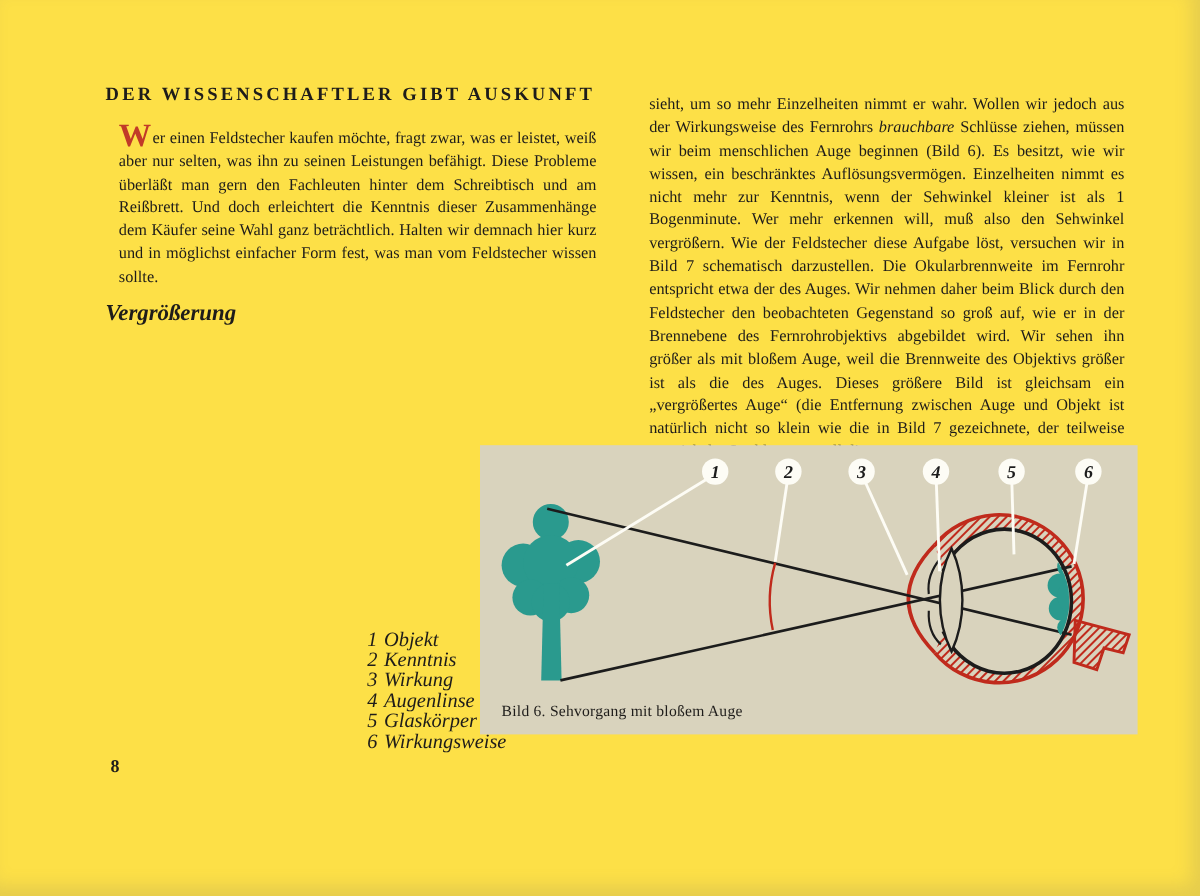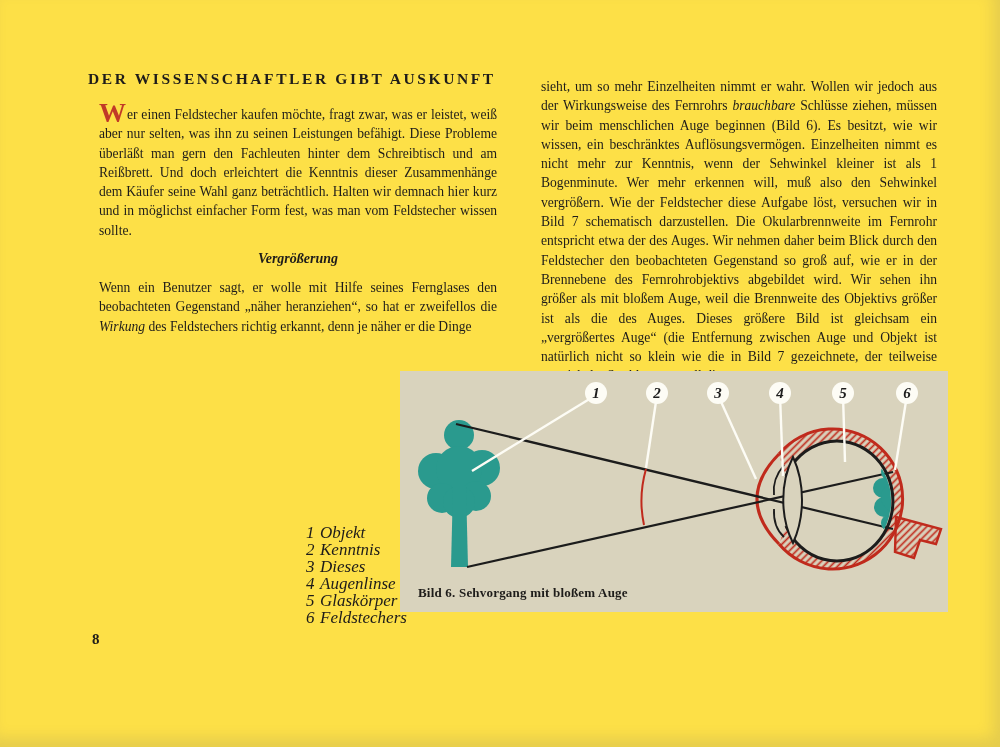--- a/index.html
+++ b/index.html
@@ -15,64 +15,62 @@
   .heading {
     font-size:15.5px; font-weight:bold; letter-spacing:2.6px;
     margin:0 0 17px 0; white-space:nowrap;
   }
   .body-text { font-size:13.6px; line-height:19.3px; text-align:justify; margin:11px; }
   .initial {
     color:#c13a28; font-size:27px; font-weight:bold; line-height:0;
     vertical-align:-3px; letter-spacing:1px;
   }
   .subheading {
-    font-style:italic; font-weight:bold; font-size:14px;
+    font-style:italic; font-weight:bold; font-size:19px;
     margin:0 0 9px 0;
-    text-align:center;
   }
   .ital { font-style:italic; }
   .figure-panel {
     position:absolute; left:400px; top:371px; width:548px; height:241px;
     background:#d9d3bd;
   }
   .figure-panel svg { position:absolute; left:0; top:0; display:block; }
   .caption {
     position:absolute; left:18px; top:214px;
-    font-weight:bold; font-size:13px; letter-spacing:0.2px;
+    font-weight:normal; font-size:13px; letter-spacing:0.2px;
   }
   .legend {
     position:absolute; left:306px; top:525px;
     font-style:italic; font-size:17px; line-height:16.9px;
   }
   .legend .num { display:inline-block; width:14px; }
   .page-number { position:absolute; left:92px; top:631px; font-weight:bold; font-size:15px; }
 </style>
 </head>
 <body>
 
 <div class="page">
 
   <div class="col-left">
     <h1 class="heading">DER WISSENSCHAFTLER GIBT AUSKUNFT</h1>
     <p class="body-text"><span class="initial">W</span><span>er einen Feldstecher kaufen möchte, fragt zwar, was er leistet, weiß aber nur selten, was ihn zu seinen Leistungen befähigt. Diese Probleme überläßt man gern den Fachleuten hinter dem Schreibtisch und am Reißbrett. Und doch erleichtert die Kenntnis dieser Zusammenhänge dem Käufer seine Wahl ganz beträchtlich. Halten wir demnach hier kurz und in möglichst einfacher Form fest, was man vom Feldstecher wissen sollte.</span></p>
     <p class="subheading">Vergrößerung</p>
-    <p class="body-text"><span>Wenn ein Benutzer sagt, er wolle mit Hilfe seines Fernglases den beobachteten Gegenstand „näher heranziehen“, so hat er zweifellos die </span><span class="ital">Wirkung</span><span> des Feldstechers richtig erkannt, denn je näher er die Dinge</span></p>
   </div>
 
   <div class="col-right">
     <p class="body-text"><span>sieht, um so mehr Einzelheiten nimmt er wahr. Wollen wir jedoch aus der Wirkungsweise des Fernrohrs </span><span class="ital">brauchbare</span><span> Schlüsse ziehen, müssen wir beim menschlichen Auge beginnen (Bild 6). Es besitzt, wie wir wissen, ein beschränktes Auflösungsvermögen. Einzelheiten nimmt es nicht mehr zur Kenntnis, wenn der Sehwinkel kleiner ist als 1 Bogenminute. Wer mehr erkennen will, muß also den Sehwinkel vergrößern. Wie der Feldstecher diese Aufgabe löst, versuchen wir in Bild 7 schematisch darzustellen. Die Okularbrennweite im Fernrohr entspricht etwa der des Auges. Wir nehmen daher beim Blick durch den Feldstecher den beobachteten Gegenstand so groß auf, wie er in der Brennebene des Fernrohrobjektivs abgebildet wird. Wir sehen ihn größer als mit bloßem Auge, weil die Brennweite des Objektivs größer ist als die des Auges. Dieses größere Bild ist gleichsam ein „vergrößertes Auge“ (die Entfernung zwischen Auge und Objekt ist natürlich nicht so klein wie die in Bild 7 gezeichnete, der teilweise gestrichelte Strahlengang soll dies</span></p>
   </div>
 
   <div class="legend">
     <div><span class="num">1</span><span>Objekt</span></div>
     <div><span class="num">2</span><span>Kenntnis</span></div>
-    <div><span class="num">3</span><span>Dieses</span></div>
+    <div><span class="num">3</span><span>Wirkung</span></div>
     <div><span class="num">4</span><span>Augenlinse</span></div>
     <div><span class="num">5</span><span>Glaskörper</span></div>
-    <div><span class="num">6</span><span>Feldstechers</span></div>
+    <div><span class="num">6</span><span>Wirkungsweise</span></div>
   </div>
 
   <div class="figure-panel">
     <svg width="548" height="241" viewBox="0 0 548 241">
       <defs>
         <pattern id="hatch" width="5" height="5" patternUnits="userSpaceOnUse" patternTransform="rotate(-45)">
           <line x1="0" y1="2.5" x2="5" y2="2.5" stroke="#c02a1c" stroke-width="1.7"></line>
         </pattern>
         <clipPath id="innerEye">
             <ellipse cx="437" cy="130" rx="54" ry="58"></ellipse>

